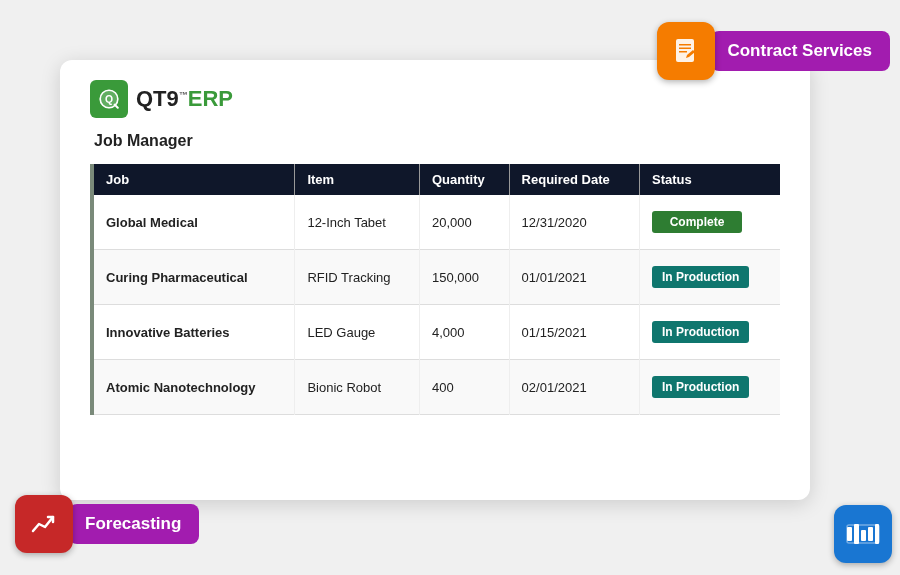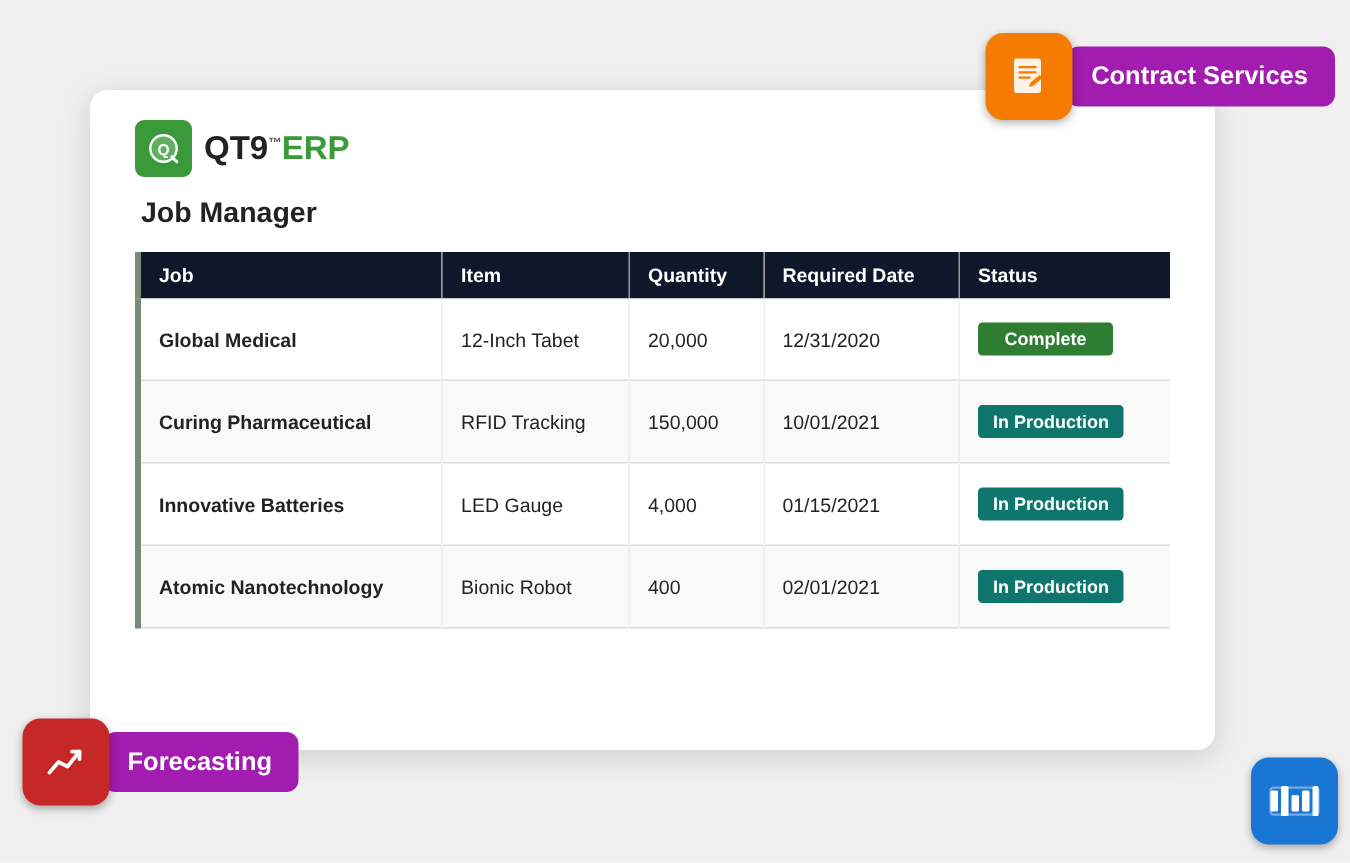--- a/index.html
+++ b/index.html
@@ -42,21 +42,21 @@
       margin-right: 8px;
       flex-shrink: 0;
     }
     .logo-icon svg {
       width: 24px;
       height: 24px;
     }
 
     
     .page-title {
-      font-size: 19px;
+      font-size: 16px;
       font-weight: bold;
       color: #222;
       margin-bottom: 14px;
       padding-left: 4px;
     }
 
     
     .job-table {
       width: 100%;
       border-collapse: collapse;
@@ -145,21 +145,21 @@
       padding: 10px 18px 10px 16px;
       border-radius: 8px;
       white-space: nowrap;
       margin-left: -4px;
       z-index: 1;
     }
 
     
     .forecasting-bubble {
       position: absolute;
-      bottom: 38px;
+      bottom: 22px;
       left: 15px;
       display: flex;
       align-items: center;
     }
     .bubble-icon-red {
       width: 58px;
       height: 58px;
       background: #c62828;
       border-radius: 12px;
       display: flex;
@@ -240,21 +240,21 @@
           <td class="job-name">Global Medical</td>
           <td>12-Inch Tabet</td>
           <td>20,000</td>
           <td>12/31/2020</td>
           <td><span class="status-badge status-complete">Complete</span></td>
         </tr>
         <tr>
           <td class="job-name">Curing Pharmaceutical</td>
           <td>RFID Tracking</td>
           <td>150,000</td>
-          <td>10/01/2021</td>
+          <td>01/01/2021</td>
           <td><span class="status-badge status-in-production">In Production</span></td>
         </tr>
         <tr>
           <td class="job-name">Innovative Batteries</td>
           <td>LED Gauge</td>
           <td>4,000</td>
           <td>01/15/2021</td>
           <td><span class="status-badge status-in-production">In Production</span></td>
         </tr>
         <tr>

